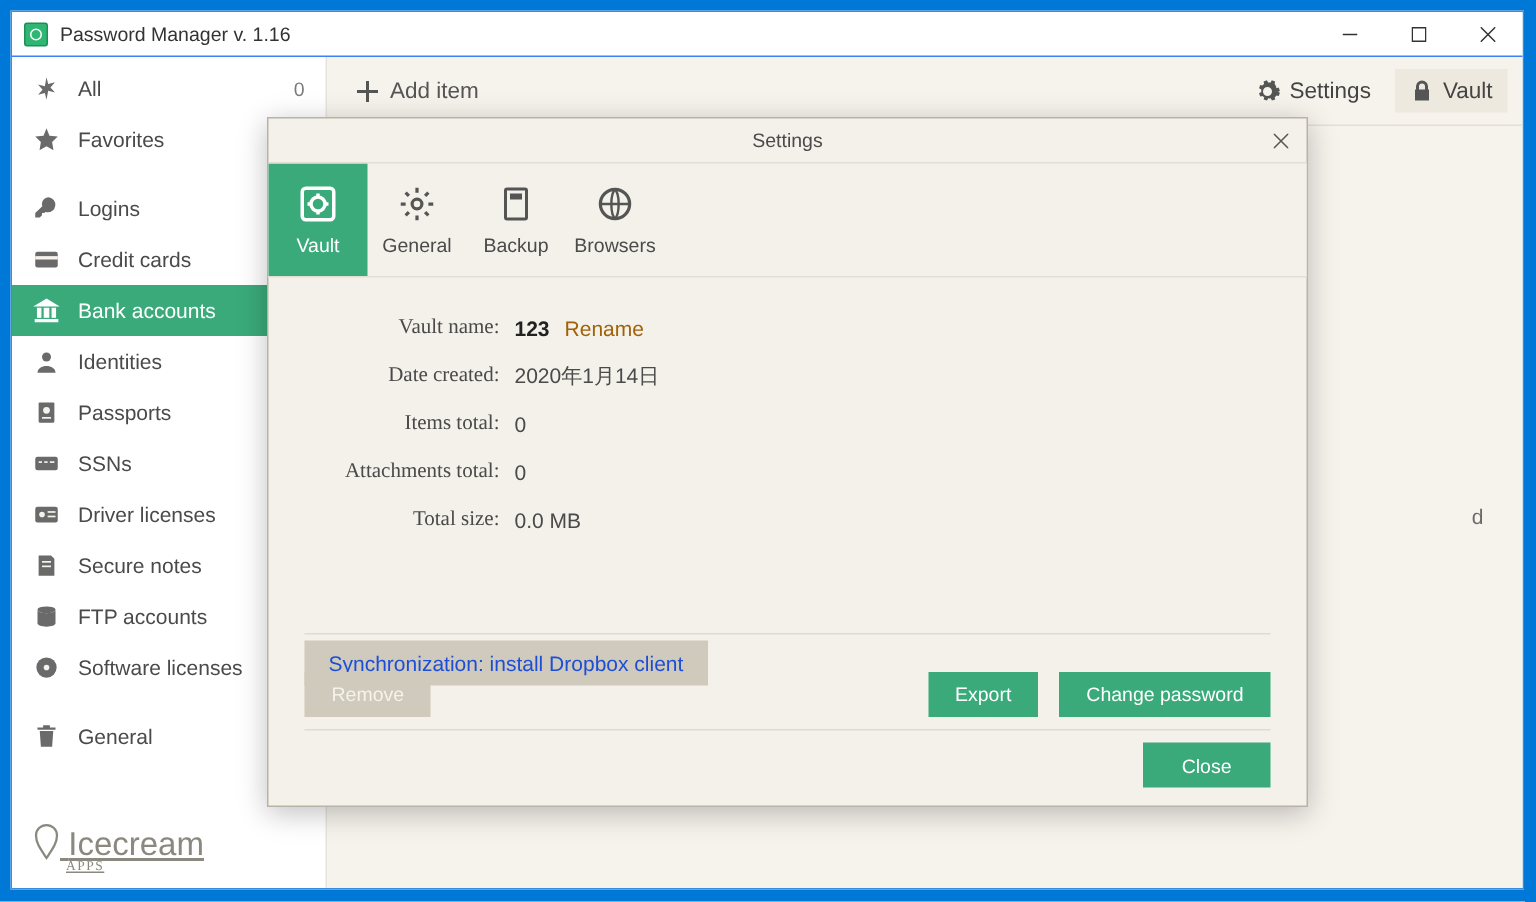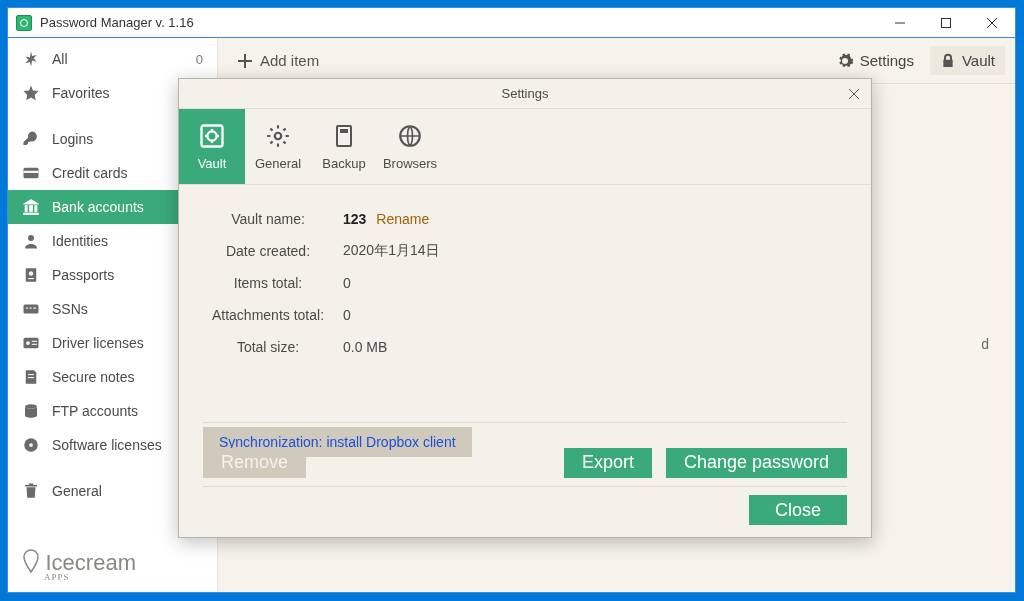--- a/index.html
+++ b/index.html
@@ -33,21 +33,21 @@
     position: relative;
   }
   .side-item .cnt { margin-left: auto; color:#7a7a7a; font-size: 13px; }
   .side-item.active { background: #3aaa7a; color: #fff; }
   .side-item.active .ico svg * { fill: #fff; stroke:#fff; }
   .side-sep { height: 12px; }
   .ico { width: 18px; height: 18px; display:flex; align-items:center; justify-content:center; color:#6a6a6a; }
   .ico svg { width: 18px; height: 18px; }
   .brand {
     position: absolute; bottom: 10px; left: 14px; color: #8a887f;
-    font-family: "Brush Script MT", cursive; font-size: 22px;
+    font-family: "Brush Script MT", cursive; font-size: 22px; text-decoration: underline;
   }
   .brand .sub { font-size: 9px; font-family: "Segoe UI"; letter-spacing:1px; display:block; margin-left:22px; margin-top:-4px; }
 
   .main {
     flex: 1; background: #f6f3ed; display:flex; flex-direction:column; position:relative;
   }
   .toolbar {
     height: 46px; border-bottom: 1px solid #e3ded4; display:flex; align-items:center;
     padding: 0 10px; gap: 6px;
   }
@@ -72,34 +72,34 @@
   }
   .tab {
     width: 66px; display:flex; flex-direction:column; align-items:center; justify-content:center;
     gap:6px; font-size:13px; color:#4a4a4a; cursor:pointer;
   }
   .tab .ticon { width:28px; height:28px; display:flex; align-items:center; justify-content:center; }
   .tab.active { background:#3aaa7a; color:#fff; }
 
   .panel { flex:1; padding: 20px 24px 0 24px; position:relative; }
   .row { display:flex; align-items:center; height:28px; margin-bottom:4px; font-size:14px; color:#4a4a4a; }
-  .row .lbl { width: 140px; text-align:center; padding-right:10px; }
+  .row .lbl { width: 140px; text-align:right; padding-right:10px;font-family:Liberation Serif, serif; }
   .row .val { font-size:14px; }
   .row .val.bold { font-weight:600; color:#222; }
   .link { color:#a16207; cursor:pointer; margin-left:10px; }
   .panel-sep { position:absolute; left:24px; right:24px; bottom:114px; border-top:1px solid #e0dbcf; }
   .sync-btn {
     position:absolute; left:24px; bottom:80px; height:30px; padding:0 16px;
     background:#cfcabc; color:#1d4ed8; font-size:14px; border:none; cursor:default;
   }
   .action-row {
     position:absolute; left:24px; right:24px; bottom:50px; height:30px; display:flex; gap:14px; align-items:center;
     border-bottom:1px solid #e0dbcf; padding-bottom:18px;
   }
-  .btn { height:30px; border:none; font-size:18px; cursor:pointer; padding:0 18px; }
+  .btn { height:30px; border:none; font-size:13px; cursor:pointer; padding:0 18px; }
   .btn.disabled { background:#cfcabc; color:#f5f2ea; cursor:default; }
   .btn.green { background:#3aaa7a; color:#fff; }
   .close-row { position:absolute; right:24px; bottom:12px; }
 
   
   .wm {
     position:absolute; left:360px; top:250px; color:#d7d3c9; font-size:30px;
     pointer-events:none; user-select:none; display:flex; align-items:center; gap:10px;
     font-weight:300;
   }

